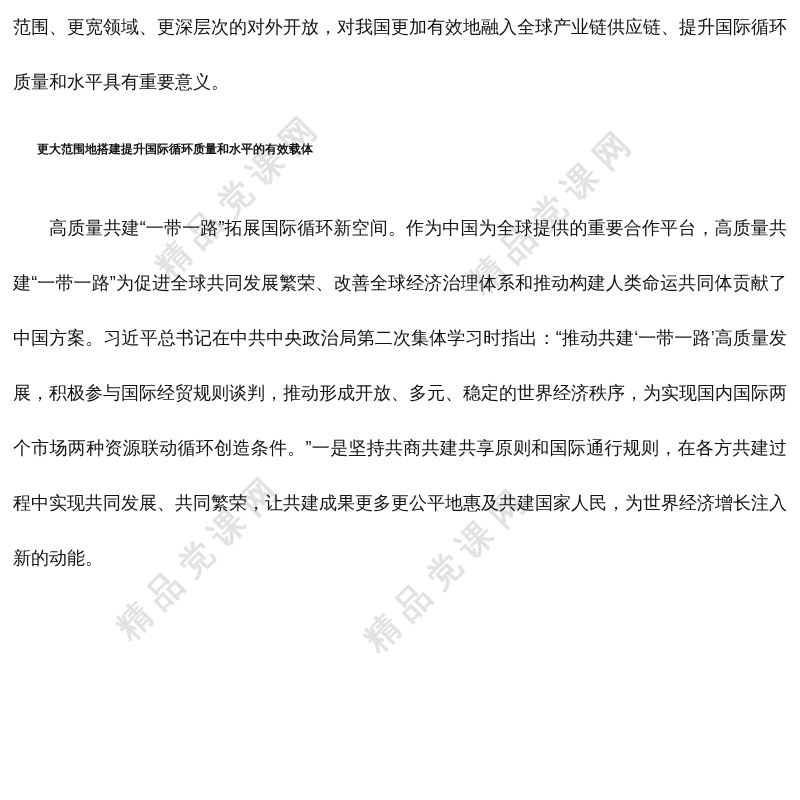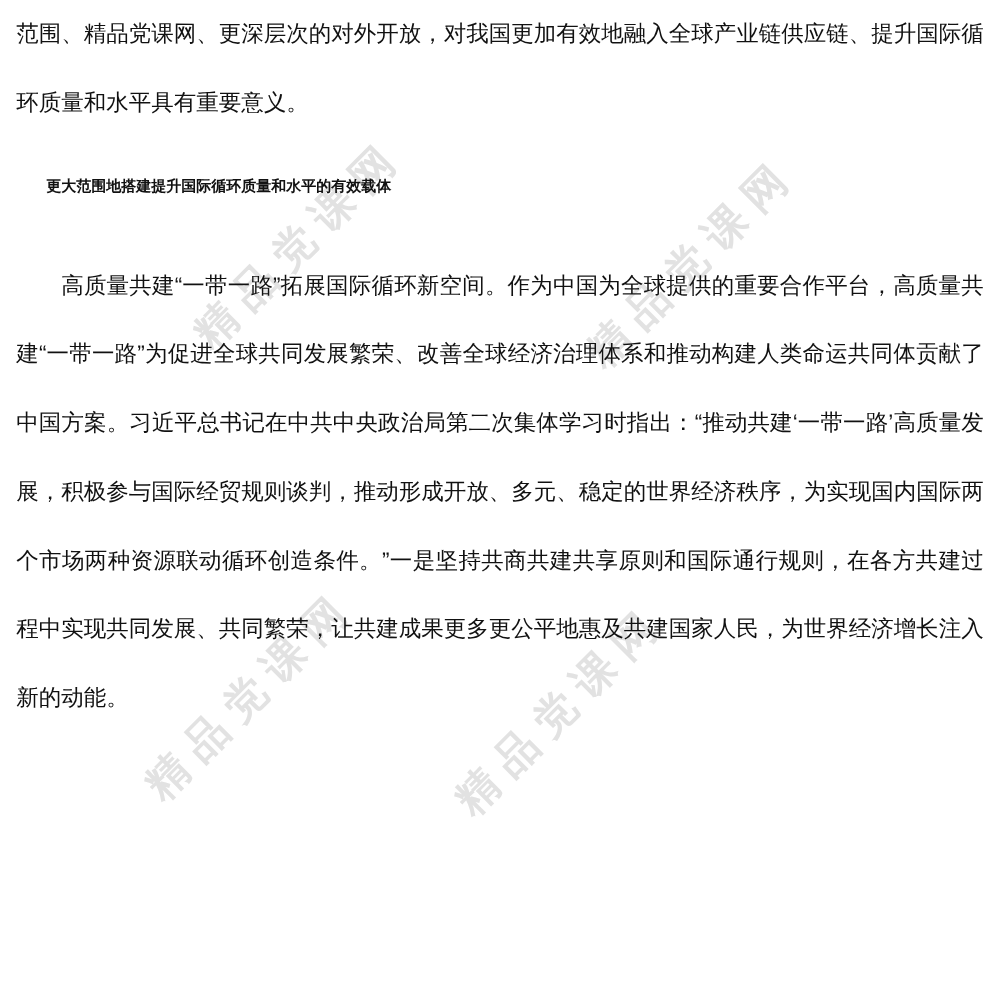--- a/index.html
+++ b/index.html
@@ -63,19 +63,19 @@
 <body>
 
 <div class="watermark-layer">
   <span class="watermark wm-c">精品党课网</span>
   <span class="watermark wm-b">精品党课网</span>
   <span class="watermark wm-d">精品党课网</span>
   <span class="watermark wm-e">精品党课网</span>
 </div>
 
 <main class="doc">
-  <p class="cont">范围、精品党课网、更深层次的对外开放，对我国更加有效地融入全球产业链供应链、提升国际循环质量和水平具有重要意义。</p>
+  <p class="cont">范围、更宽领域、更深层次的对外开放，对我国更加有效地融入全球产业链供应链、提升国际循环质量和水平具有重要意义。</p>
 
   <h2 class="section-heading">更大范围地搭建提升国际循环质量和水平的有效载体</h2>
 
 
   <p class="para"><span>高质量共建“一带一路”拓展国际循环新空间。作为中国为全球提供的重要合作平台，高质量共建“一带一路”为促进全球共同发展繁荣、改善全球经济治理体系和推动构建人类命运共同体贡献了中国方案。习近平总书记在中共中央政治局第二次集体学习时指出：“推动共建‘一带一路’高质量发展，积极参与国际经贸规则谈判，推动形成开放、多元、稳定的世界经济秩序，为实现国内国际两个市场两种资源联动循环创造条件。”一是坚持共商共建共享原则和国际通行规则，在各方共建过程</span><span>中实现共同发展、共同繁荣，让共建成果更多更公平地惠及共建国家人民，为世界经济增长注入新的动能。</span></p>
 </main>
 
 </body></html>

